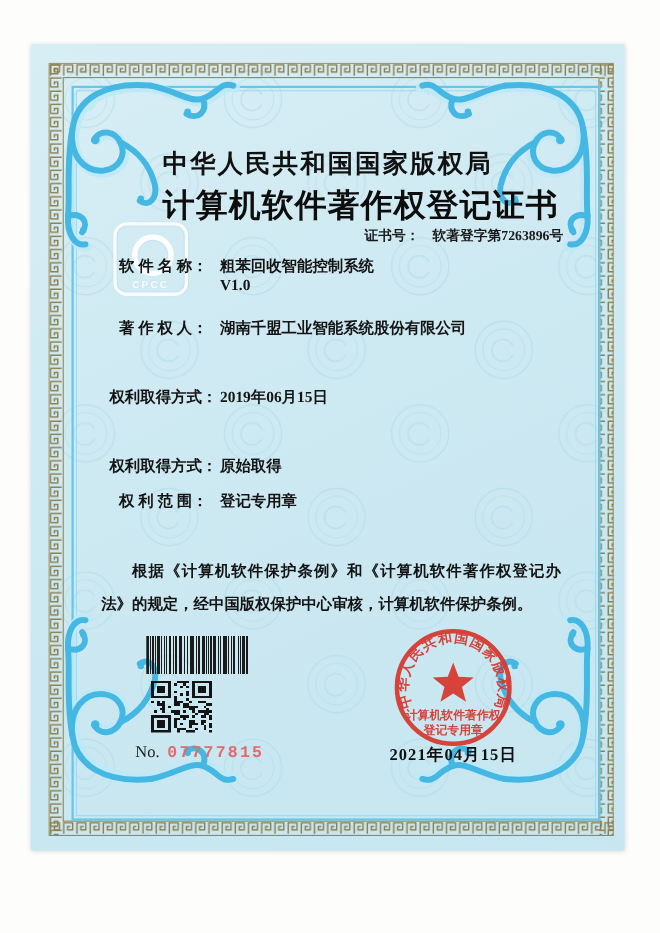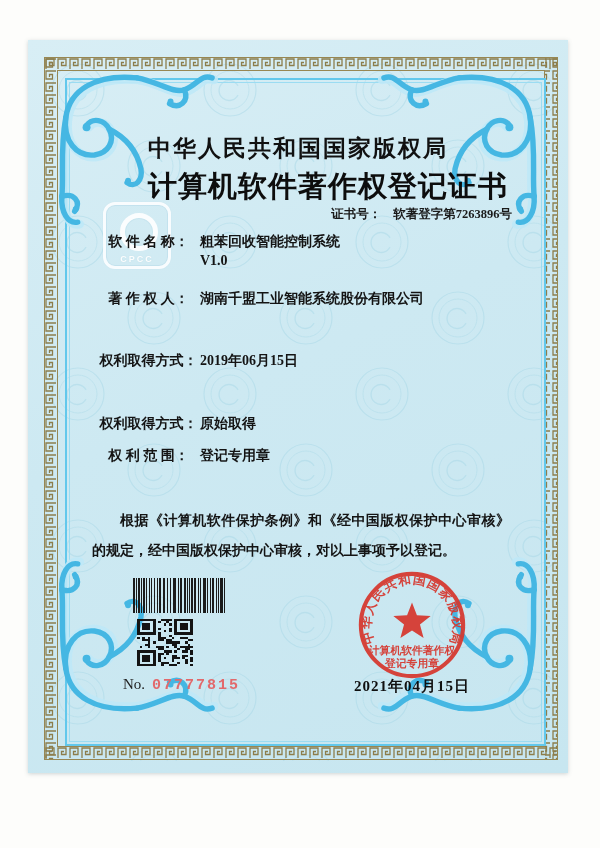--- a/index.html
+++ b/index.html
@@ -187,21 +187,21 @@
     <div class="cert-title">计算机软件著作权登记证书</div>
     <div class="certno"><span>证书号：</span><span class="gap"></span><span>软著登字第7263896号</span></div>
 
     <div class="frow" style="top:193px"><span class="lab">软 件 名 称：</span><span>粗苯回收智能控制系统</span></div>
     <div class="v2" style="top:213px">V1.0</div>
     <div class="frow" style="top:250px"><span class="lab">著 作 权 人：</span><span>湖南千盟工业智能系统股份有限公司</span></div>
     <div class="frow" style="top:312px"><span class="lab">权利取得方式：</span><span>2019年06月15日</span></div>
     <div class="frow" style="top:375px"><span class="lab">权利取得方式：</span><span>原始取得</span></div>
     <div class="frow" style="top:407px"><span class="lab">权 利 范 围：</span><span>登记专用章</span></div>
 
-    <div class="statement">根据《计算机软件保护条例》和《经中国版权保护中心审核》的规定，经中国版权保护中心审核，对以上事项予以登记。</div>
+    <div class="statement">根据《计算机软件保护条例》和《计算机软件著作权登记办法》的规定，经中国版权保护中心审核，计算机软件保护条例。</div>
 
     <svg class="barcode" id="barcode-svg" width="93" height="35" shape-rendering="crispEdges">
         <rect x="0" y="0" width="2" height="35" fill="#1b1b1b"></rect>
         <rect x="3" y="0" width="1" height="35" fill="#1b1b1b"></rect>
         <rect x="5" y="0" width="2" height="35" fill="#1b1b1b"></rect>
         <rect x="8" y="0" width="1" height="35" fill="#1b1b1b"></rect>
         <rect x="10" y="0" width="2" height="35" fill="#1b1b1b"></rect>
         <rect x="13" y="0" width="1" height="35" fill="#1b1b1b"></rect>
         <rect x="16" y="0" width="1" height="35" fill="#1b1b1b"></rect>
         <rect x="18" y="0" width="1" height="35" fill="#1b1b1b"></rect>

